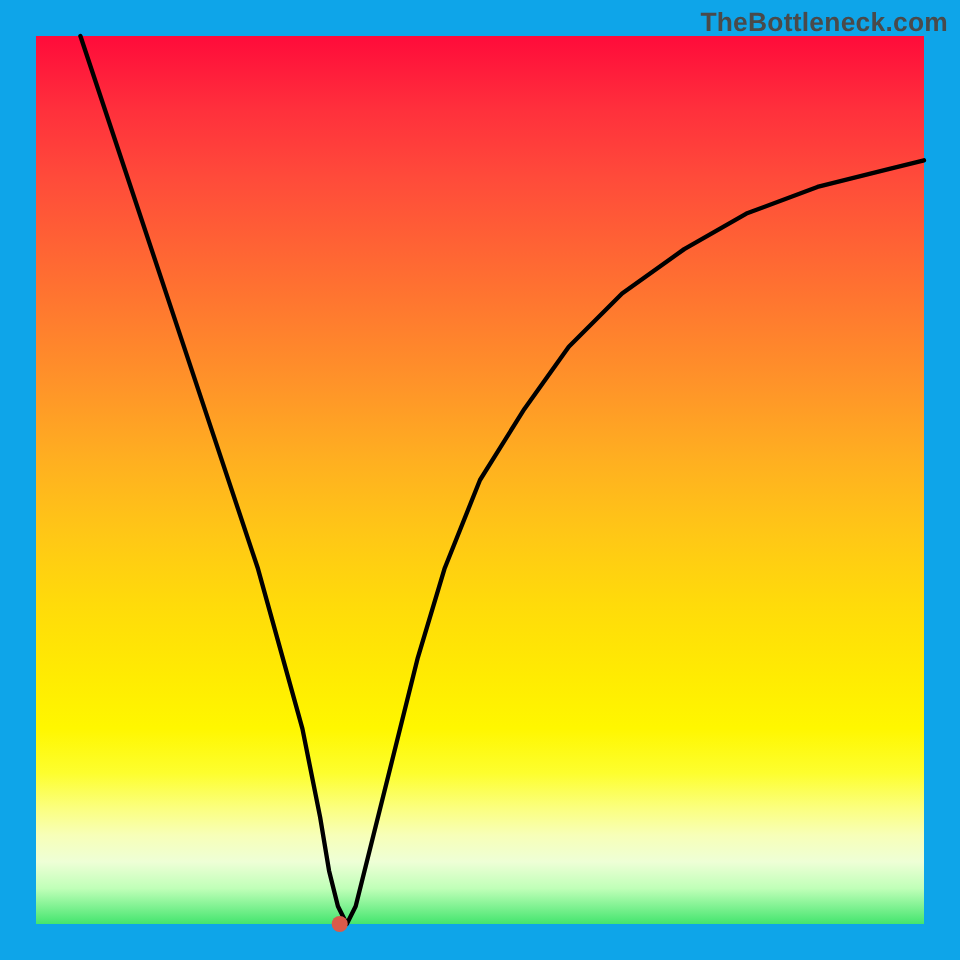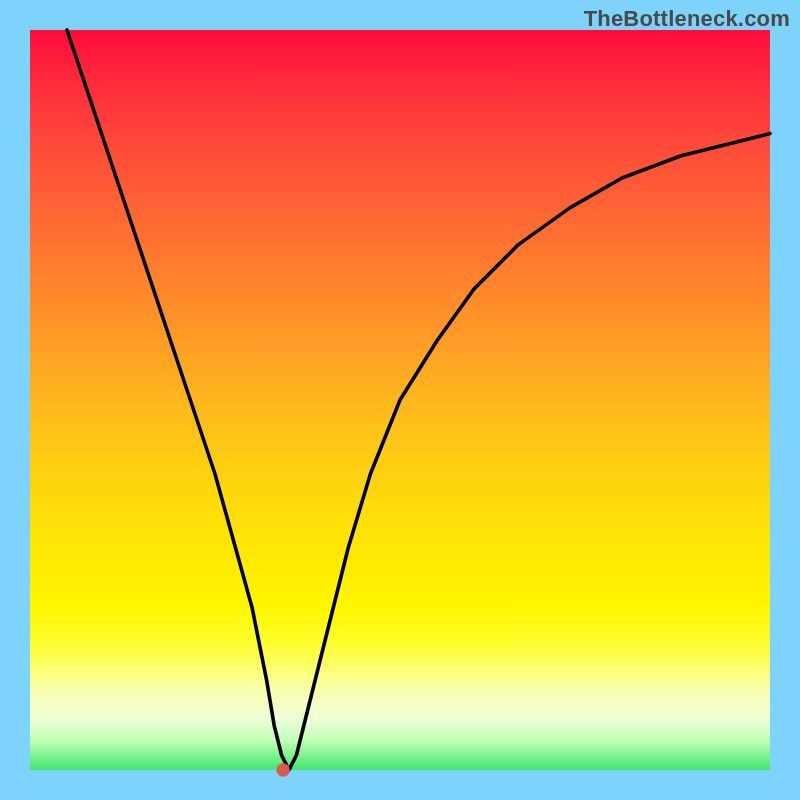--- a/index.html
+++ b/index.html
@@ -8,21 +8,21 @@
     width: 800px;
     height: 800px;
     background: #000;
     font-family: Arial, Helvetica, sans-serif;
     overflow: hidden;
   }
   .frame {
     position: relative;
     width: 800px;
     height: 800px;
-    background: #7dd3fc;
+    background: #0ea5e9;
   }
   .plot-area {
     position: absolute;
     left: 30px;
     top: 30px;
     width: 740px;
     height: 740px;
     background: linear-gradient(
       to bottom,
       #ff0b3a 0%,

